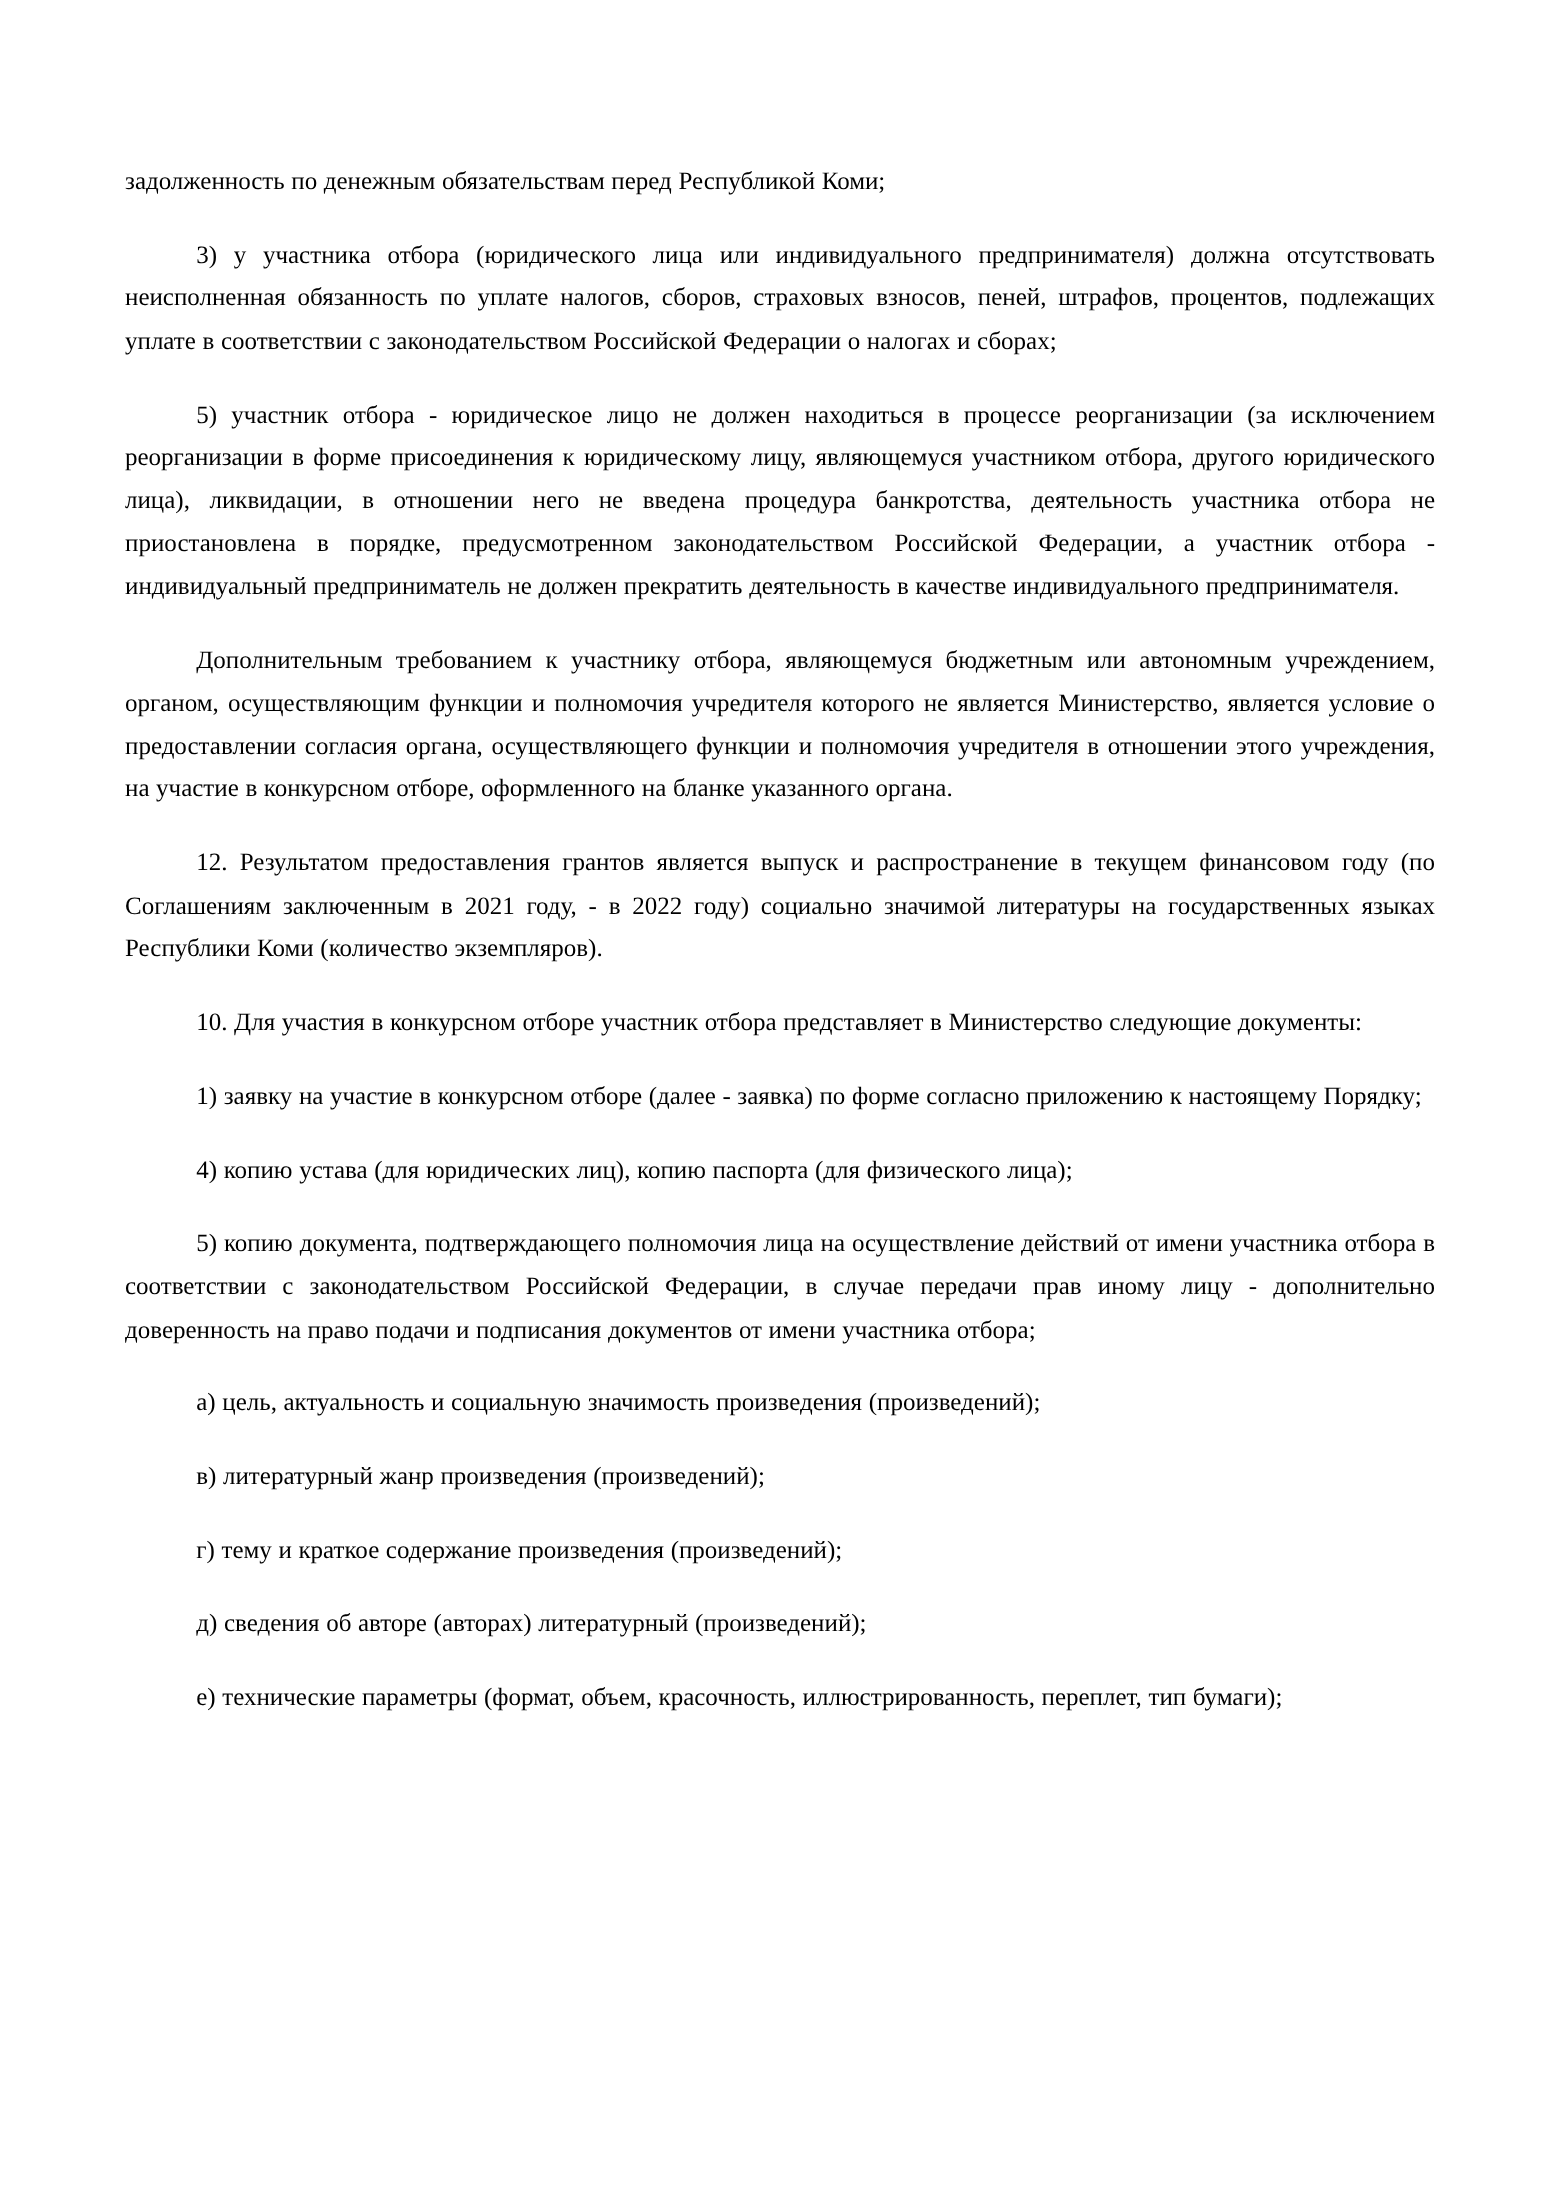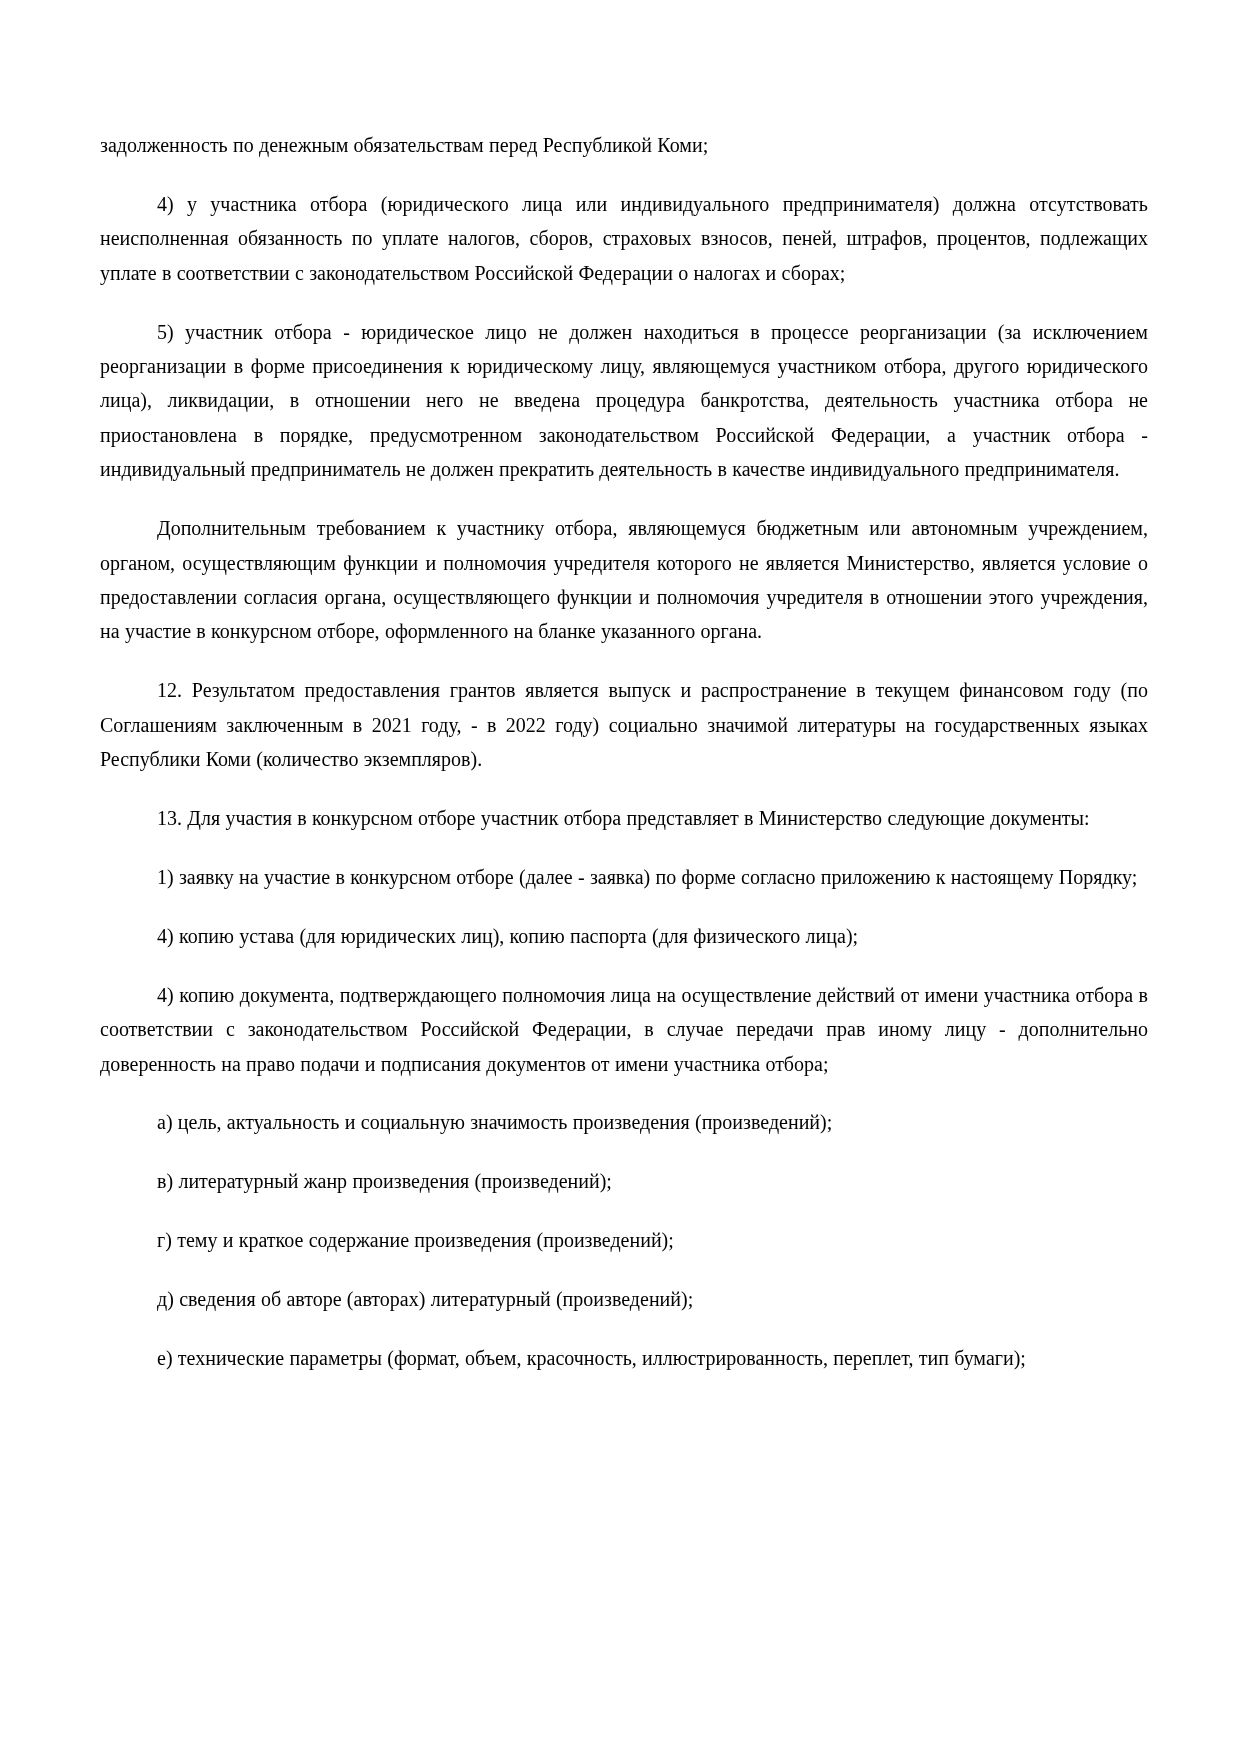--- a/index.html
+++ b/index.html
@@ -43,35 +43,35 @@
   }
 </style>
 </head>
 <body>
 
 <div class="page">
   <div class="doc-body">
 
     <p class="para">задолженность по денежным обязательствам перед Республикой Коми;</p>
 
-    <p class="para indent">4) у участника отбора (юридического лица или индивидуального предпринимателя) должна отсутствовать неисполненная обязанность по уплате налогов, сборов, страховых взносов, пеней, штрафов, процентов, подлежащих уплате в соответствии с законодательством Российской Федерации о налогах и сборах;</p>
+    <p class="para indent">3) у участника отбора (юридического лица или индивидуального предпринимателя) должна отсутствовать неисполненная обязанность по уплате налогов, сборов, страховых взносов, пеней, штрафов, процентов, подлежащих уплате в соответствии с законодательством Российской Федерации о налогах и сборах;</p>
 
     <p class="para indent">5) участник отбора - юридическое лицо не должен находиться в процессе реорганизации (за исключением реорганизации в форме присоединения к юридическому лицу, являющемуся участником отбора, другого юридического лица), ликвидации, в отношении него не введена процедура банкротства, деятельность участника отбора не приостановлена в порядке, предусмотренном законодательством Российской Федерации, а участник отбора - индивидуальный предприниматель не должен прекратить деятельность в качестве индивидуального предпринимателя.</p>
 
     <p class="para indent">Дополнительным требованием к участнику отбора, являющемуся бюджетным или автономным учреждением, органом, осуществляющим функции и полномочия учредителя которого не является Министерство, является условие о предоставлении согласия органа, осуществляющего функции и полномочия учредителя в отношении этого учреждения, на участие в конкурсном отборе, оформленного на бланке указанного органа.</p>
 
     <p class="para indent">12. Результатом предоставления грантов является выпуск и распространение в текущем финансовом году (по Соглашениям заключенным в 2021 году, - в 2022 году) социально значимой литературы на государственных языках Республики Коми (количество экземпляров).</p>
 
-    <p class="para indent">13. Для участия в конкурсном отборе участник отбора представляет в Министерство следующие документы:</p>
+    <p class="para indent">10. Для участия в конкурсном отборе участник отбора представляет в Министерство следующие документы:</p>
 
     <p class="para indent">1) заявку на участие в конкурсном отборе (далее - заявка) по форме согласно приложению к настоящему Порядку;</p>
 
     <p class="para indent">4) копию устава (для юридических лиц), копию паспорта (для физического лица);</p>
 
-    <p class="para indent">4) копию документа, подтверждающего полномочия лица на осуществление действий от имени участника отбора в соответствии с законодательством Российской Федерации, в случае передачи прав иному лицу - дополнительно доверенность на право подачи и подписания документов от имени участника отбора;</p>
+    <p class="para indent">5) копию документа, подтверждающего полномочия лица на осуществление действий от имени участника отбора в соответствии с законодательством Российской Федерации, в случае передачи прав иному лицу - дополнительно доверенность на право подачи и подписания документов от имени участника отбора;</p>
 
 
     <p class="para indent">а) цель, актуальность и социальную значимость произведения (произведений);</p>
 
 
     <p class="para indent">в) литературный жанр произведения (произведений);</p>
 
     <p class="para indent">г) тему и краткое содержание произведения (произведений);</p>
 
     <p class="para indent">д) сведения об авторе (авторах) литературный (произведений);</p>

